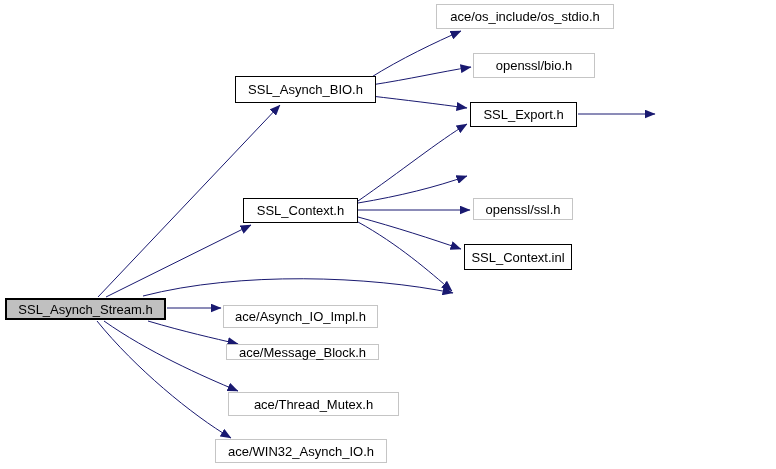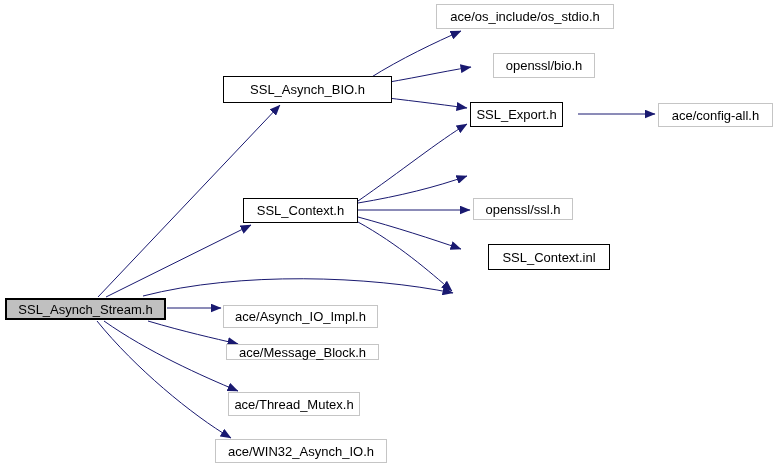--- a/index.html
+++ b/index.html
@@ -48,26 +48,25 @@
     <path class="edge" marker-end="url(#arw)" d="M371,96 C405,100 438,104 467,108"></path>
     <path class="edge" marker-end="url(#arw)" d="M358,201 C400,172 440,140 467,124"></path>
     <path class="edge" marker-end="url(#arw)" d="M358,203 C400,196 436,187 467,176"></path>
     <path class="edge" marker-end="url(#arw)" d="M358,210 L470,210"></path>
     <path class="edge" marker-end="url(#arw)" d="M358,217 C395,227 432,239 461,249"></path>
     <path class="edge" marker-end="url(#arw)" d="M358,222 C398,244 430,272 452,291"></path>
     <path class="edge" marker-end="url(#arw)" d="M578,114 L655,114"></path>
   </svg>
 
   <div class="node current" style="left:5px;  top:298px; width:161px; height:22px">SSL_Asynch_Stream.h</div>
-  <div class="node documented" style="left:223px; top:76px;  width:169px; height:27px">SSL_Asynch_BIO.h</div>
+  <div class="node documented" style="left:235px; top:76px;  width:141px; height:27px">SSL_Asynch_BIO.h</div>
   <div class="node" style="left:436px; top:4px;   width:178px; height:25px">ace/os_include/os_stdio.h</div>
   <div class="node documented" style="left:243px; top:198px; width:115px; height:25px">SSL_Context.h</div>
-  <div class="node" style="left:493px; top:53px;  width:102px; height:25px">openssl/bio.h</div>
-  <div class="node documented" style="left:470px; top:102px; width:93px; height:25px">SSL_Export.h</div>
-  <div class="node" style="left:658px; top:103px; width:115px; height:24px">ace/config-all.h</div>
+  <div class="node" style="left:473px; top:53px;  width:122px; height:25px">openssl/bio.h</div>
+  <div class="node documented" style="left:470px; top:102px; width:107px; height:25px">SSL_Export.h</div>
   <div class="node" style="left:473px; top:198px; width:100px; height:22px">openssl/ssl.h</div>
-  <div class="node documented" style="left:488px; top:244px; width:122px; height:26px">SSL_Context.inl</div>
+  <div class="node documented" style="left:464px; top:244px; width:108px; height:26px">SSL_Context.inl</div>
   <div class="node" style="left:223px; top:305px; width:155px; height:23px">ace/Asynch_IO_Impl.h</div>
   <div class="node" style="left:226px; top:344px; width:153px; height:16px">ace/Message_Block.h</div>
-  <div class="node" style="left:228px; top:392px; width:132px; height:24px">ace/Thread_Mutex.h</div>
+  <div class="node" style="left:228px; top:392px; width:171px; height:24px">ace/Thread_Mutex.h</div>
   <div class="node" style="left:215px; top:439px; width:172px; height:24px">ace/WIN32_Asynch_IO.h</div>
 
 </div>
 
 </body></html>

